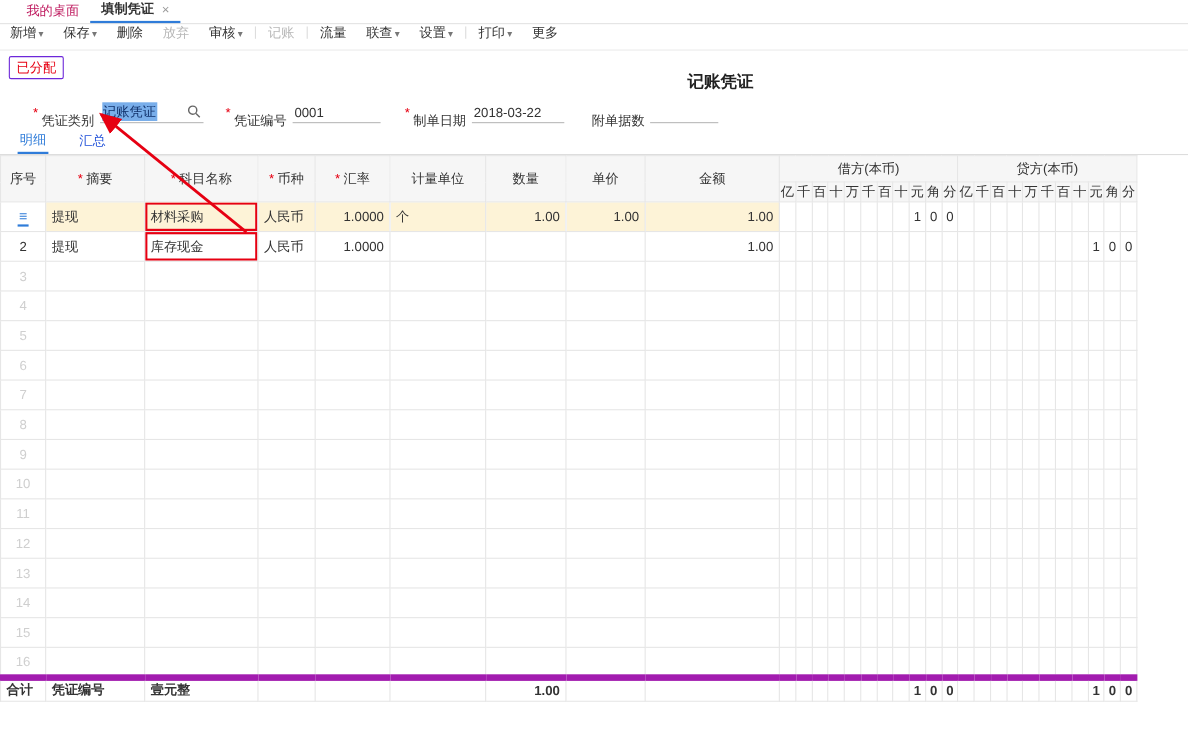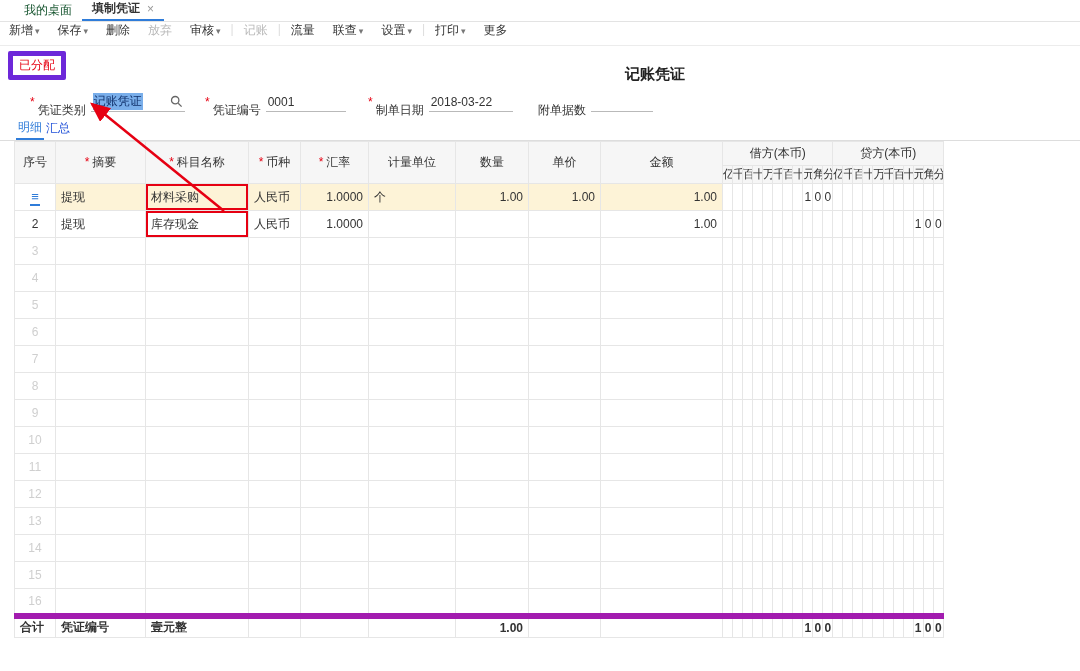--- a/index.html
+++ b/index.html
@@ -6,56 +6,56 @@
   html,body { margin:0; padding:0; }
   body {
     width:1080px; height:671px; position:relative; overflow:hidden;
     background:#fff; color:#333;
     font-family:"Liberation Sans","DejaVu Sans",sans-serif; font-size:12px;
   }
 
   
   .tabbar { height:22px; display:flex; align-items:flex-end; padding-left:14px;
             border-bottom:1px solid #e3e3e3; background:#fff; }
-  .wtab { padding:3px 10px 2px; color:#14532d; cursor:pointer; display:flex; align-items:center; gap:7px; }
+  .wtab { padding:3px 10px 2px; color:#be185d; cursor:pointer; display:flex; align-items:center; gap:7px; }
   .wtab.active { color:#333; font-weight:bold; border-bottom:2px solid #2f7cd9; }
   .wtab .close { color:#999; font-weight:normal; font-size:12px; }
 
   
   .toolbar { height:24px; display:flex; align-items:flex-start; padding-left:0;
              border-bottom:1px solid #ececec; }
   .tb-item { padding:0 9px; cursor:pointer; white-space:nowrap; color:#333; }
   .tb-item.dis { color:#b8b8b8; }
   .tb-caret { font-size:9px; color:#777; margin-left:2px; }
   .tb-sep { color:#ddd; padding:0 1px; }
 
   
   .header-zone { position:relative; height:71px; }
-  .badge { position:absolute; left:8px; top:5px; border:5px solid #6d28d9; color:#e60012;
+  .badge { position:absolute; left:8px; top:5px; border:1px solid #6d28d9; color:#e60012;
            padding:1px 6px; border-radius:2px; background:#fff; }
   .v-title { position:absolute; left:230px; right:0; top:19px; text-align:center;
              font-size:15px; font-weight:bold; color:#222; }
   .field { position:absolute; top:46px; height:20px; display:flex; align-items:center; }
   .star { color:#e60012; margin-right:3px; }
   .f-label { margin-right:5px;margin-top:16px; }
   .f-input { border-bottom:1px solid #b9b9b9; height:19px; display:flex; align-items:center; padding:0 2px; }
   .sel-val { background:#79aeea; color:#10316b; padding:0 1px; }
   .f1 { left:30px; }  .f1 .f-input { width:94px; }
   .f2 { left:205px; } .f2 .f-input { width:80px; }
   .f3 { left:368px; } .f3 .f-input { width:84px; }
   .f4 { left:538px; } .f4 .f-input { width:62px; }
   .mag { margin-left:auto; display:block; }
 
   
-  .vtabs { height:24px; border-bottom:1px solid #ddd; display:flex; padding-left:16px; }
+  .vtabs { height:24px; border-bottom:1px solid #ddd; display:flex; padding-left:16px; gap:26px; }
   .vtab { display:flex; align-items:center; color:#1d4ed8; cursor:pointer; padding:0 2px; }
   .vtab.active { color:#2f7cd9; border-bottom:2px solid #2f7cd9; }
 
   
-  table { margin-left:14px; width:930px; border-collapse:collapse; table-layout:fixed; }
+  table { width:1034px; border-collapse:collapse; table-layout:fixed; }
   th, td { border:1px solid #e6e6e6; overflow:hidden; white-space:nowrap; font-size:12px; }
   thead th { background:#f6f6f6; font-weight:normal; color:#333; height:41px; text-align:center; }
   thead .digit-label { height:17px; padding:0; }
   tbody td { height:27px; padding:0 5px; }
   .al { text-align:left; } .ar { text-align:right; } .ac { text-align:center; }
   .digit-cell { padding:0 !important; text-align:center; }
   tr.hl td:nth-child(n+2):nth-child(-n+9) { background:#fdf3d7; }
   .empty-row td:first-child { color:#cfcfcf; }
   td.rb { position:relative; }
   td.rb::after { content:""; position:absolute; top:0; left:0; right:0; bottom:0;

